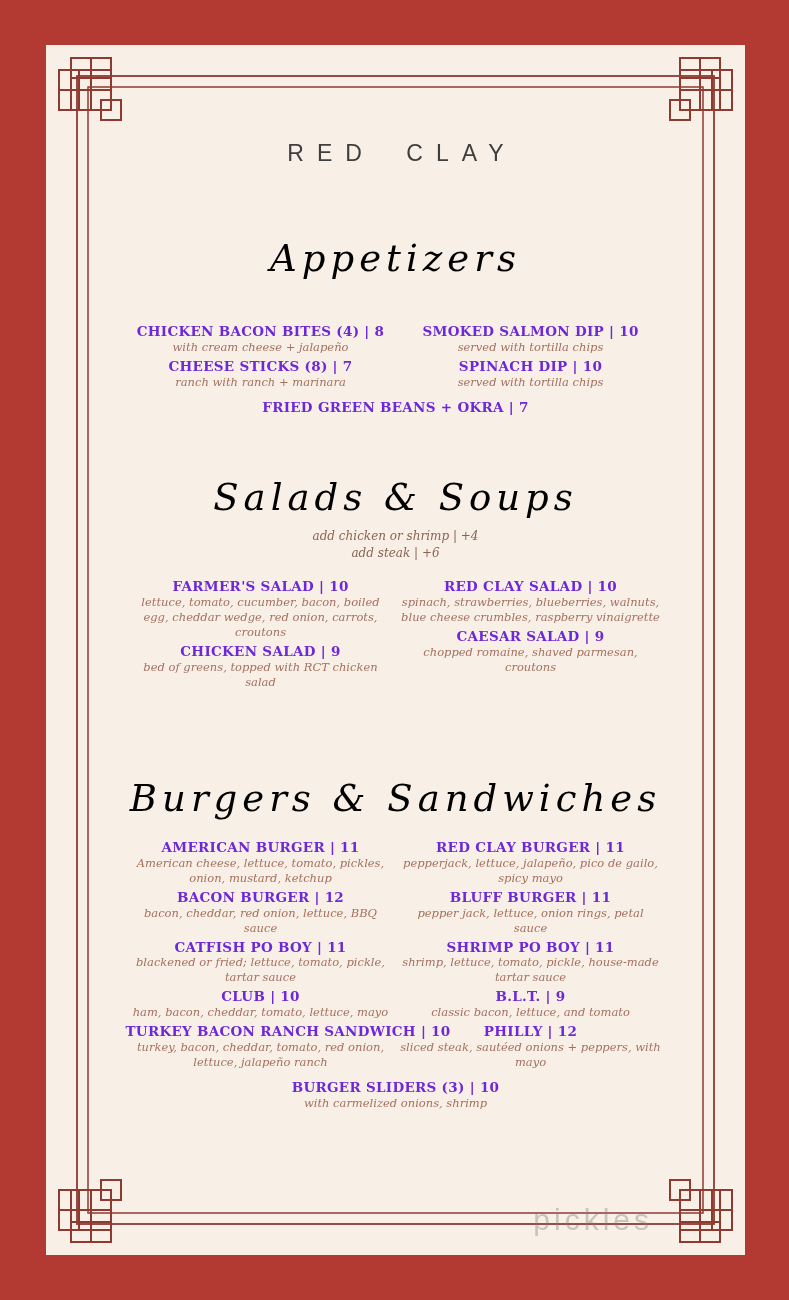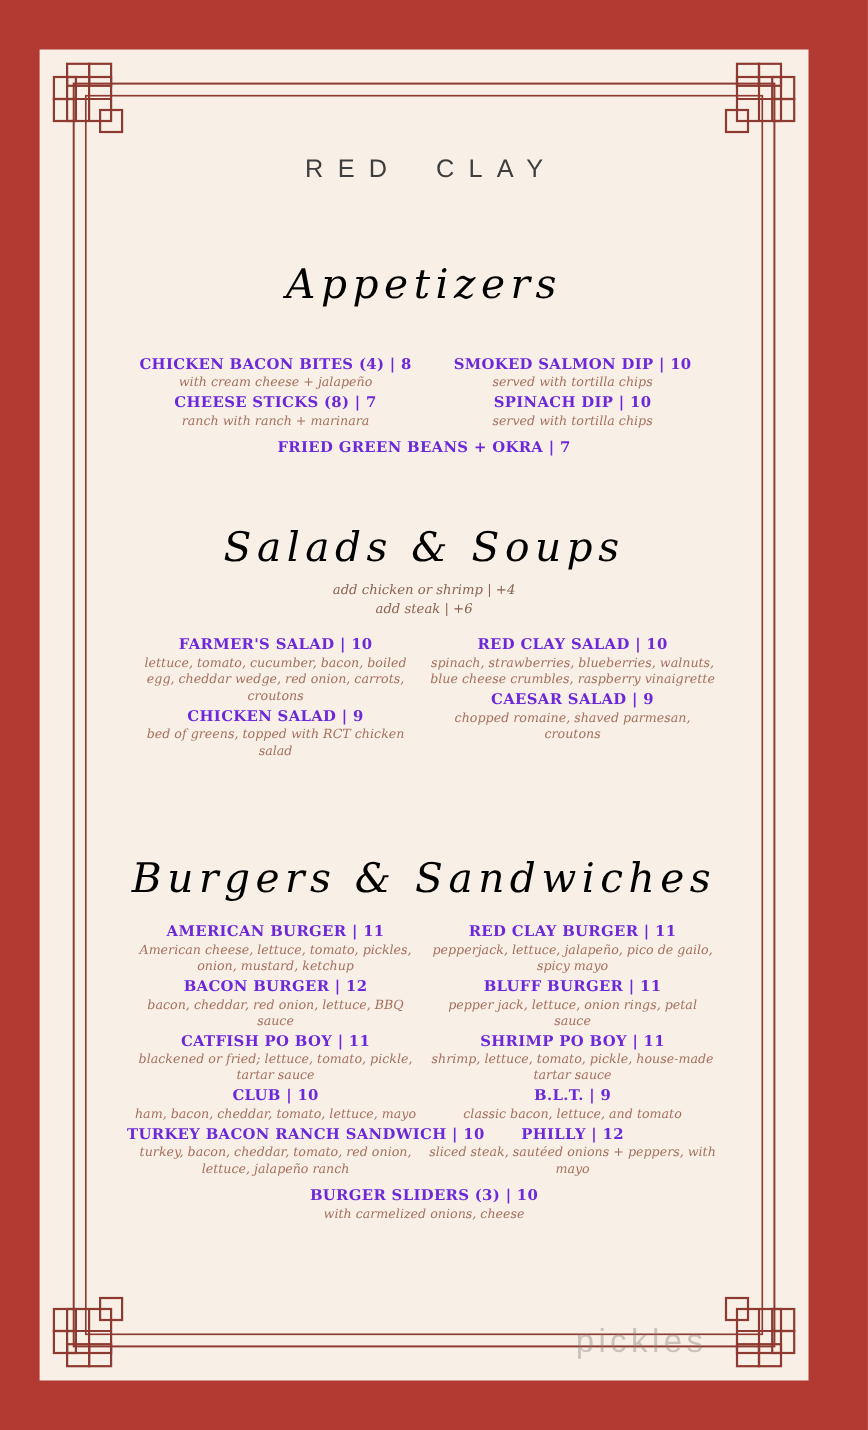--- a/index.html
+++ b/index.html
@@ -3,21 +3,21 @@
 <meta charset="utf-8">
 <style>
   html,body{margin:0;padding:0;}
   body{
     width:789px;height:1300px;position:relative;
     background:#b23a33;
     font-family:"DejaVu Serif", serif;
     overflow:hidden;
   }
   .card{
-    position:absolute;left:36px;top:45px;width:699px;height:1210px;
+    position:absolute;left:46px;top:45px;width:699px;height:1210px;
     background:#f8f0e7;
   }
   .frame-svg{position:absolute;left:0;top:0;pointer-events:none;}
   .content{
     position:relative;width:560px;margin:0 auto;text-align:center;
   }
   .title{
     margin:0;padding-top:95px;
     font-family:"Liberation Sans", sans-serif;
     font-size:23px;font-weight:400;color:#3e3e3e;
@@ -185,20 +185,20 @@
             <div class="item-desc">classic bacon, lettuce, and tomato</div>
           </div>
           <div class="menu-item">
             <div class="item-name">PHILLY | 12</div>
             <div class="item-desc">sliced steak, sautéed onions + peppers, with mayo</div>
           </div>
         </div>
       </div>
       <div class="menu-item full-item">
         <div class="item-name">BURGER SLIDERS (3) | 10</div>
-        <div class="item-desc">with carmelized onions, cheese</div>
+        <div class="item-desc">with carmelized onions, shrimp</div>
       </div>
     </section>
 
   </div>
 
   <div class="watermark">pickles</div>
 </div>
 
 </body></html>

